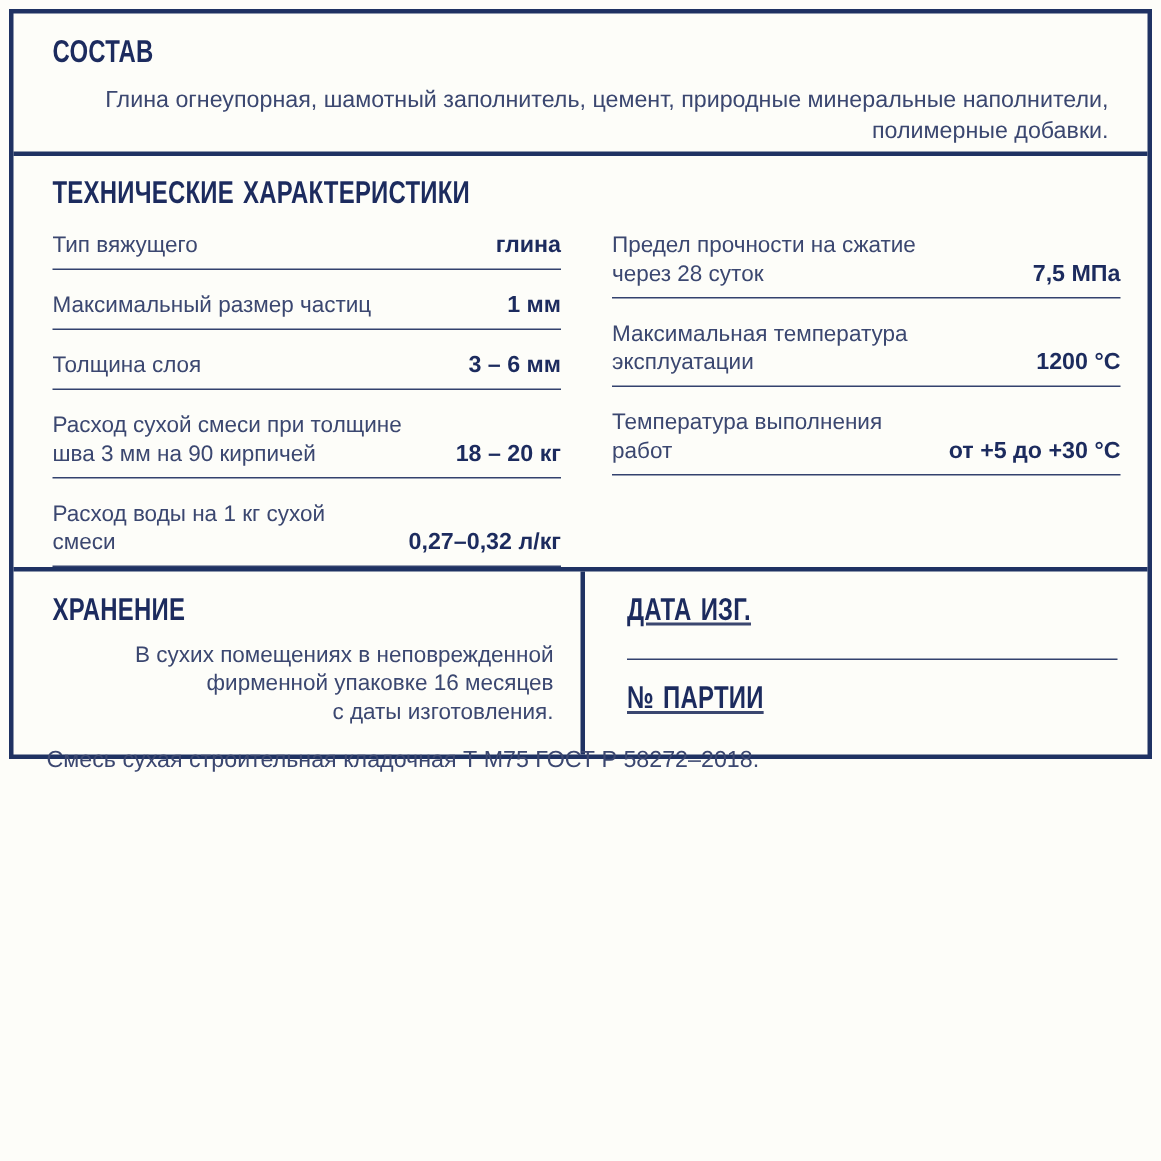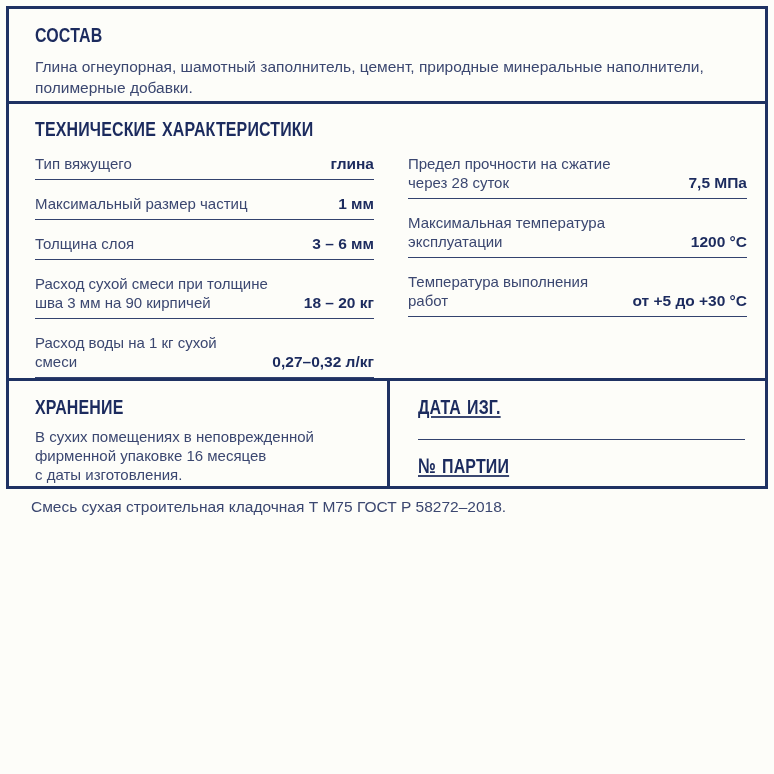--- a/index.html
+++ b/index.html
@@ -38,20 +38,21 @@
     box-sizing: border-box;
     height: 92px;
     padding: 14px 26px 0 26px;
   }
   .body-text {
     margin: 9px 0 0 0;
     font-size: 15.5px;
     line-height: 21px;
     color: #3b4770;
     white-space: pre-line;
+    text-align: right;
   }
   .section-specs {
     box-sizing: border-box;
     border-top: 3px solid #1f3263;
     height: 277px;
     padding: 13px 18px 15px 26px;
   }
   .spec-columns {
     margin-top: 13px;
     display: grid;
@@ -81,21 +82,21 @@
     line-height: 19px;
   }
   .bottom-row {
     border-top: 3px solid #1f3263;
     display: flex;
     align-items: stretch;
   }
   .section-storage {
     box-sizing: border-box;
     flex: 1 1 50%;
-    height: 105px;
+    height: 122px;
     padding: 14px 18px 0 26px;
   }
   .section-storage .body-text {
     margin-top: 8px;
     font-size: 15px;
     line-height: 19px;
   }
   .section-manufacture {
     box-sizing: border-box;
     flex: 1 1 50%;

